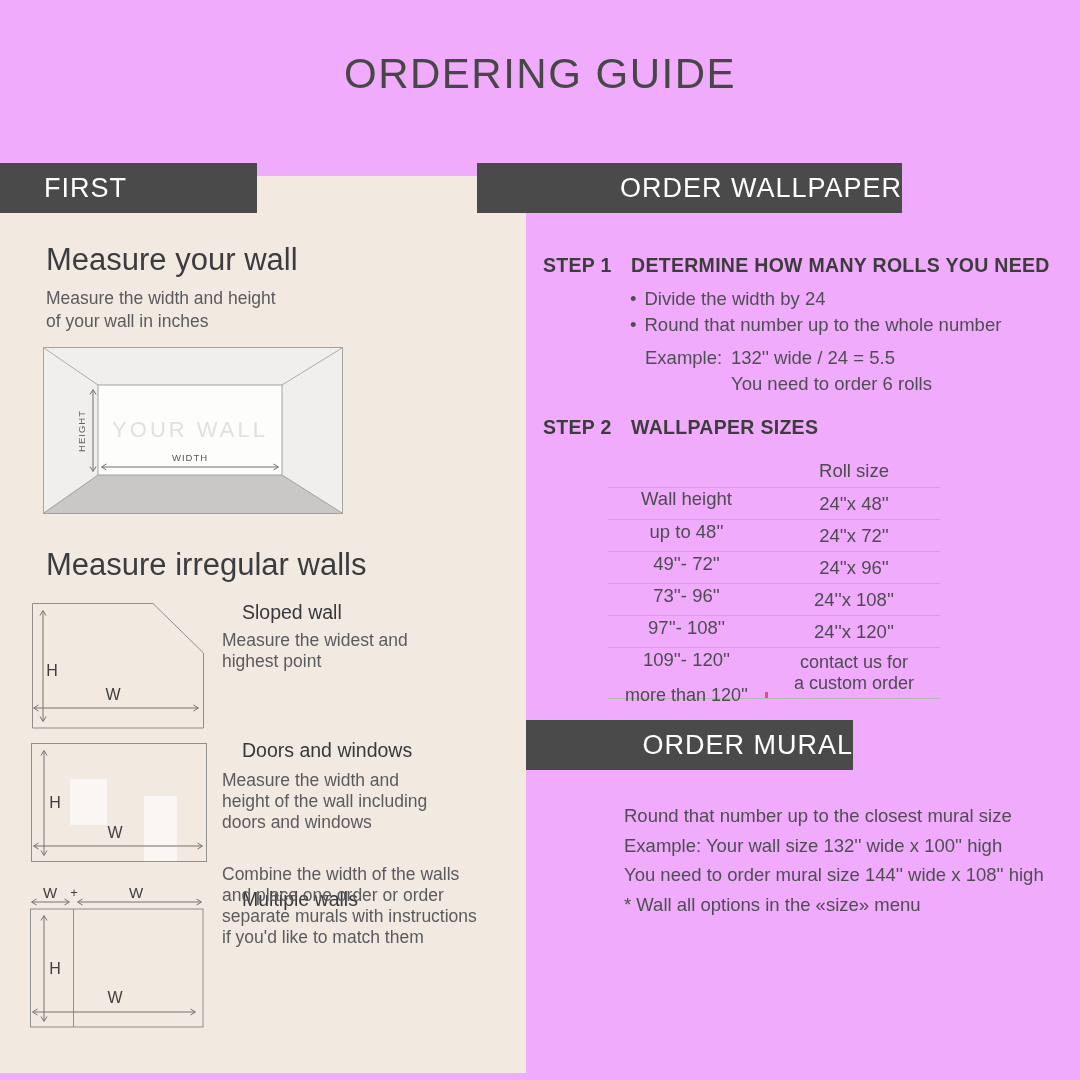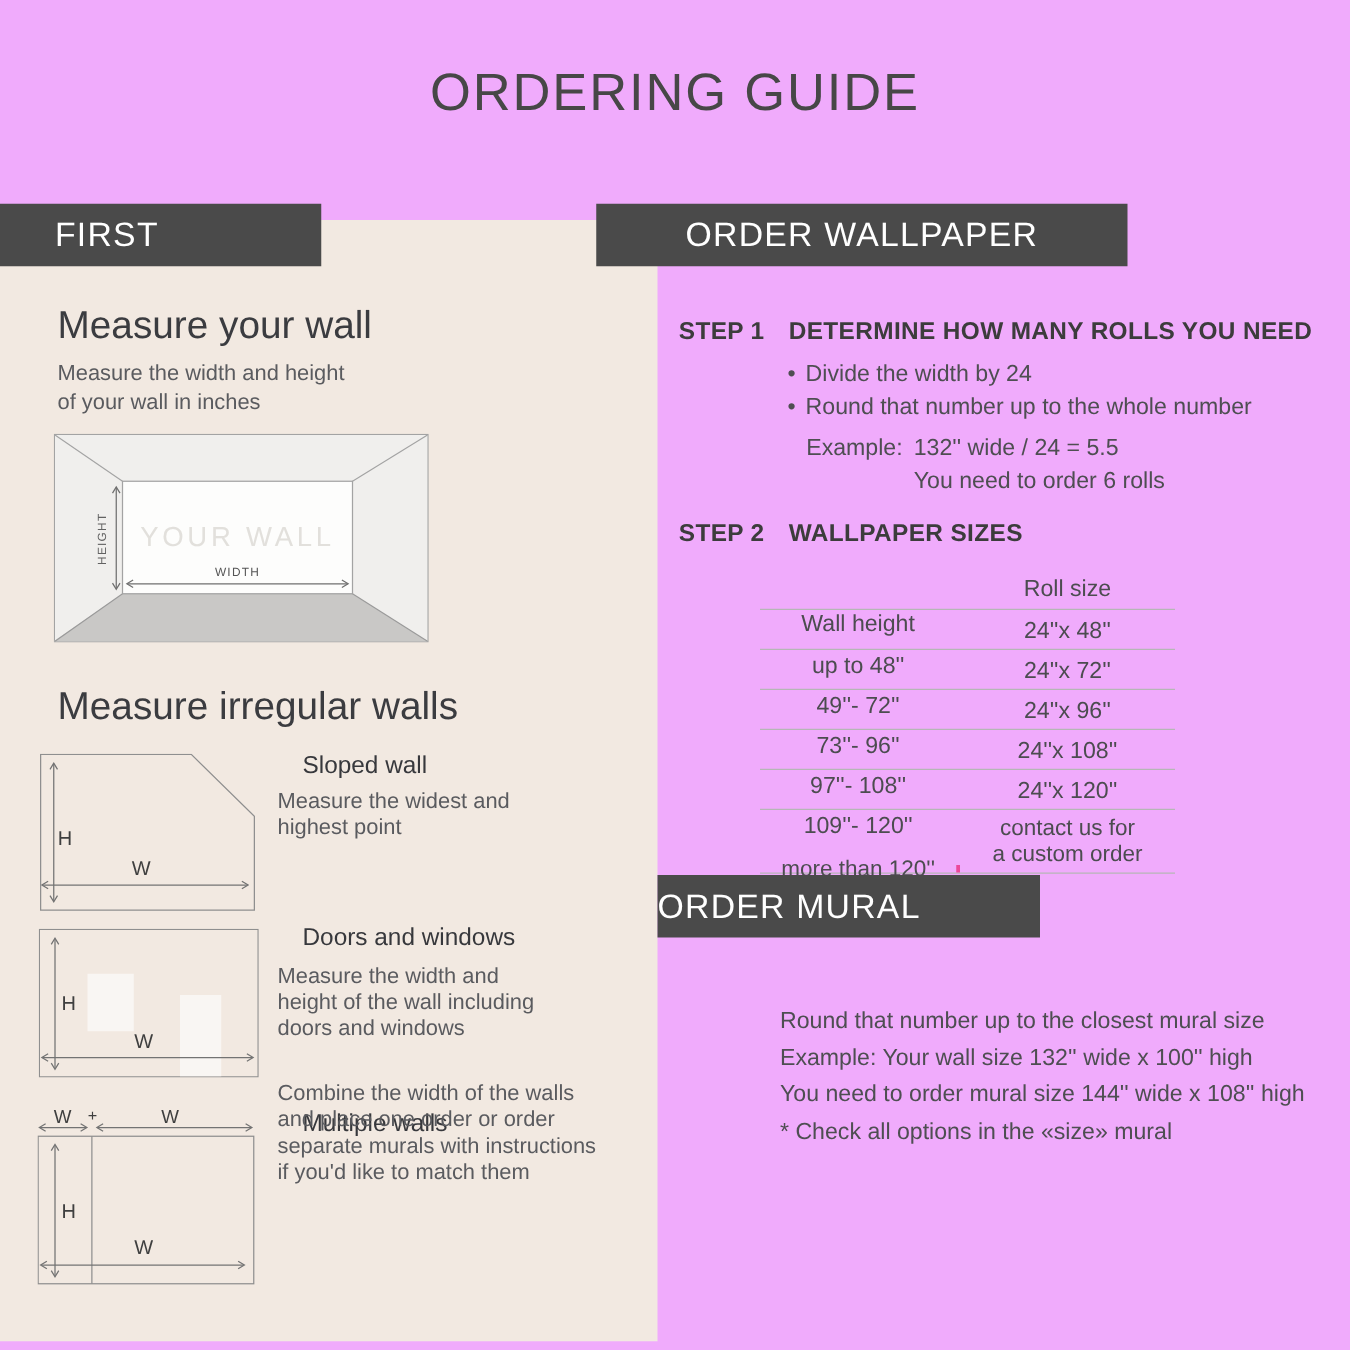--- a/index.html
+++ b/index.html
@@ -12,22 +12,22 @@
     position:absolute;top:50px;left:0;width:1080px;text-align:center;
     font-size:42px;letter-spacing:1.5px;color:#474747;font-weight:400;
   }
   
   .panel{position:absolute;left:0;top:176px;width:526px;height:897px;background:#f2e9e1;}
   .bar{
     position:absolute;height:50px;background:#4a4a4a;color:#ffffff;
     display:flex;align-items:center;font-size:27px;letter-spacing:1px;
   }
   .bar-first{left:0;top:163px;width:257px;padding-left:44px;box-sizing:border-box;}
-  .bar-wallpaper{left:477px;top:163px;width:425px;justify-content:center;}
-  .bar-mural{left:526px;top:700px;width:306px;justify-content:flex-start;}
+  .bar-wallpaper{left:477px;top:163px;width:425px;justify-content:flex-end;}
+  .bar-mural{left:526px;top:720px;width:306px;justify-content:flex-end;padding-left:21px;}
   .h1{position:absolute;font-size:31px;color:#3b3c40;font-weight:400;}
   .mw-heading{left:46px;top:242px;}
   .irr-heading{left:46px;top:547px;}
   .body-text{font-size:17.5px;line-height:23px;color:#5a5b5f;white-space:pre-line;}
   .mw-body{position:absolute;left:46px;top:287px;}
   
   .irr-item-title{position:absolute;left:222px;font-size:19.5px;color:#37383c;font-weight:500;margin-left:20px;}
   .irr-item-body{position:absolute;left:222px;font-size:17.5px;line-height:21px;color:#5a5b5f;white-space:pre-line;}
   .t-sloped{top:601px;}   .b-sloped{top:630px;}
   .t-doors{top:739px;}    .b-doors{top:770px;}
@@ -224,16 +224,16 @@
   </div>
 
   <div class="bar bar-mural">
     <span>ORDER MURAL</span>
   </div>
 
   <div class="mural-lines">
     <div>Round that number up to the closest mural size</div>
     <div>Example: Your wall size 132'' wide x 100'' high</div>
     <div>You need to order mural size 144'' wide x 108'' high</div>
-    <div>* Check all options in the «size» mural</div>
+    <div>* Wall all options in the «size» menu</div>
   </div>
 
 </div>
 
 </body></html>

